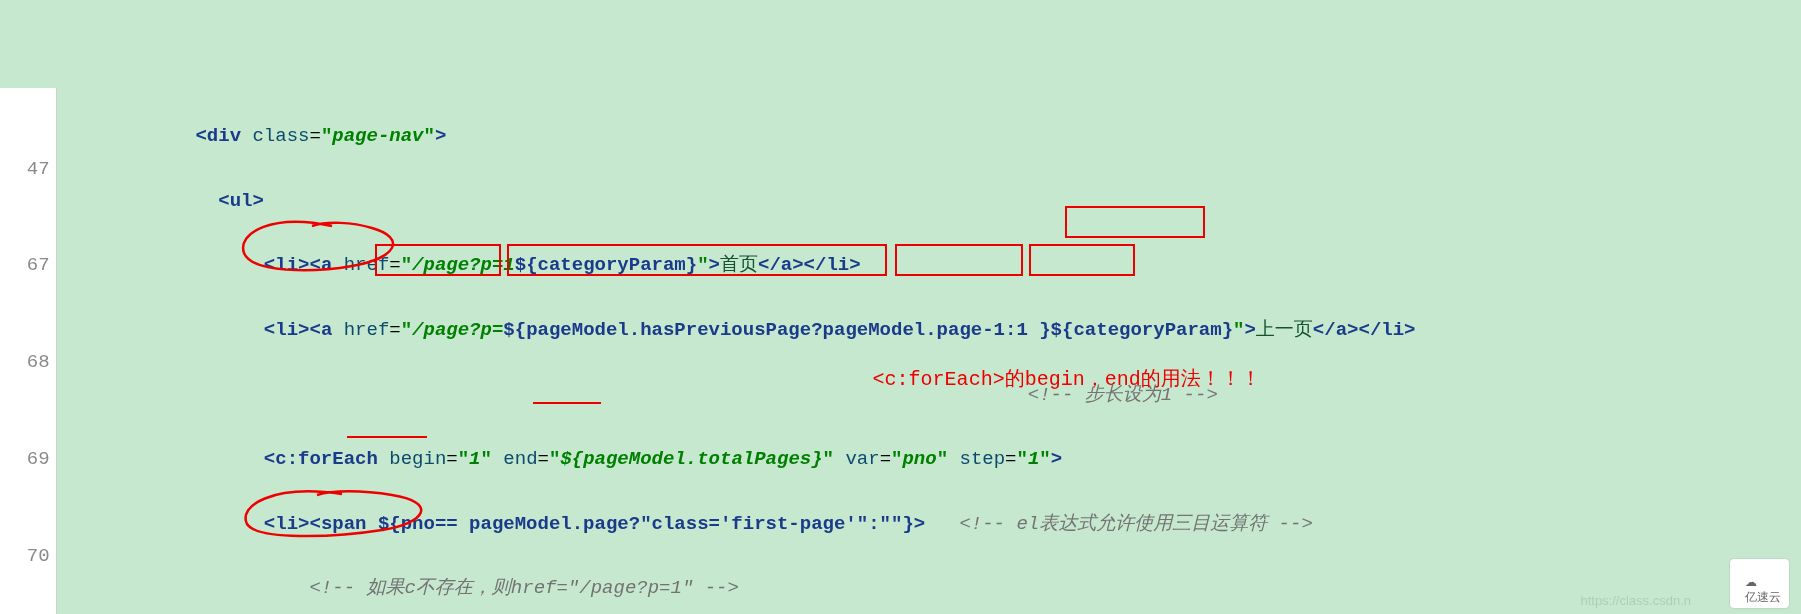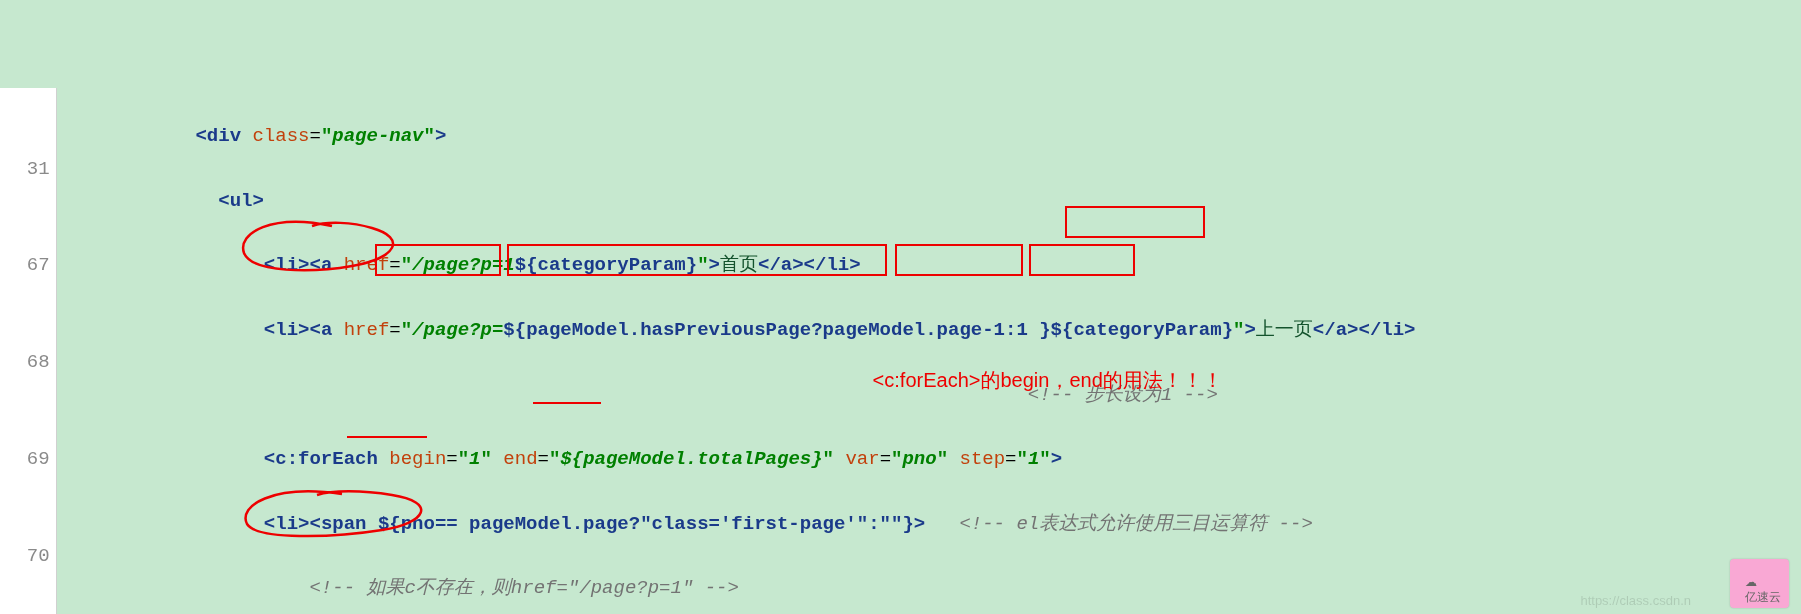--- a/index.html
+++ b/index.html
@@ -31,56 +31,56 @@
   .gutter div { height: 32.3px; }
   .code {
     background: #c6e8cf;
     line-height: 32.3px;
     padding-left: 2px;
     position: relative;
   }
   .line { height: 32.3px; }
   
   .tag { color: #1a3a8a; font-weight: bold; }
-  .attr { color: #c2410c; }
+  .attr { color: #0c4a6e; }
   .str { color: #008000; font-weight: bold; font-style: italic; text-align: right; }
   .strplain { color: #008000; font-weight: bold; }
   .txt { color: #14532d; }
   .cmt { color: #737373; font-style: italic; }
   .el { color: #1a3a8a; font-weight: bold; margin-top: 24px; }
 
   
   .redbox {
     position: absolute;
     border: 2px solid #e00;
     pointer-events: none;
   }
   .redtext {
     position: absolute;
     color: #e00;
-    font-family: Liberation Sans, sans-serif;
+    font-family: Liberation Mono, monospace;
     font-size: 20px;
     white-space: nowrap;
     pointer-events: none;
   }
   .redline {
     position: absolute;
     border-bottom: 2px solid #e00;
     pointer-events: none;
   }
   svg.scribble {
     position: absolute;
     pointer-events: none;
     overflow: visible;
   }
   .watermark {
     position: absolute;
     right: 12px;
     bottom: 6px;
-    background: #f9a8d4;
+    background: #ffffff;
     border-radius: 4px;
     padding: 2px 8px;
     font-family: sans-serif;
     font-size: 12px;
     color: #666;
     box-shadow: 0 0 2px rgba(0,0,0,.2);
   }
   .faint {
     position:absolute;
     right:110px;
@@ -90,21 +90,21 @@
     font-size:13px;
   }
 </style>
 </head>
 <body>
 
 
 
 <div class="editor">
   <div class="gutter">
-    <div>31</div>
+    <div>47</div>
     <div>67</div>
     <div>68</div>
     <div>69</div>
     <div>70</div>
     
     
     
     
     
     

